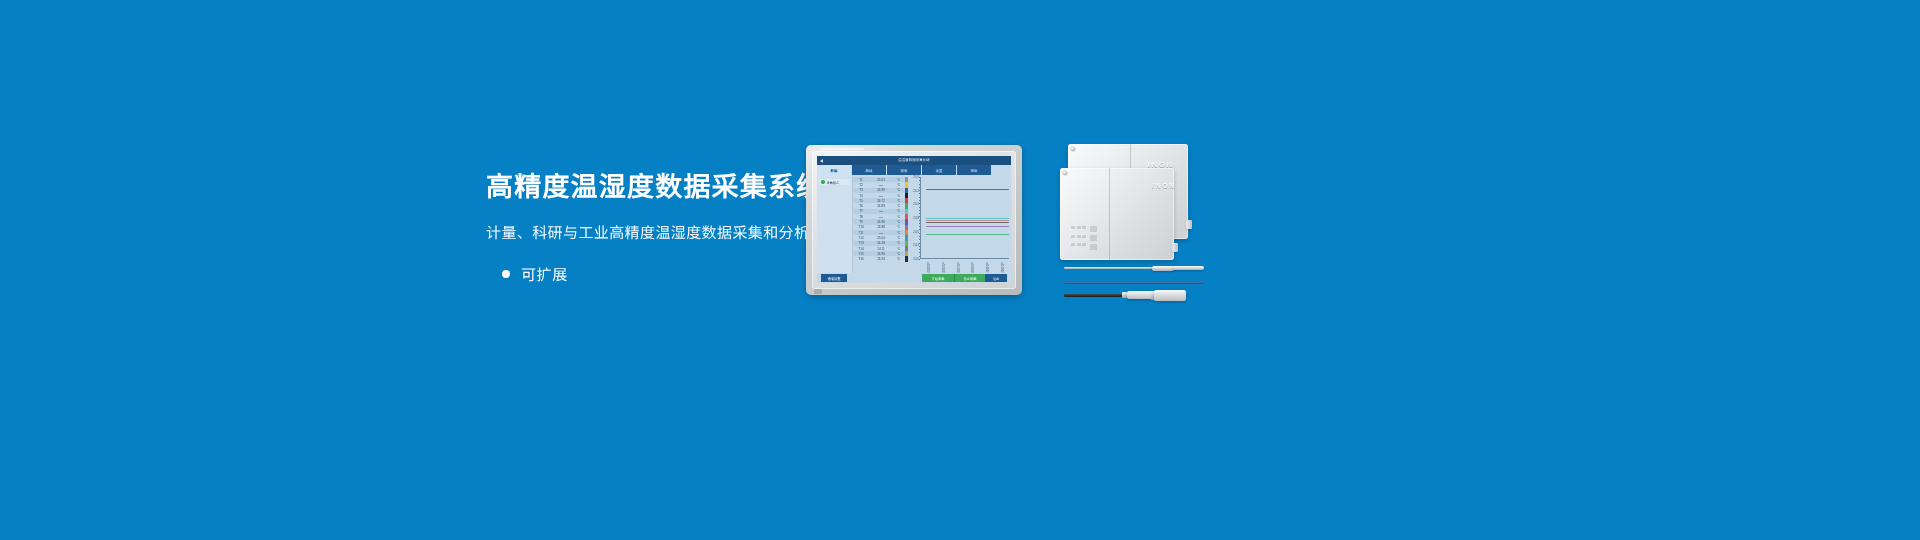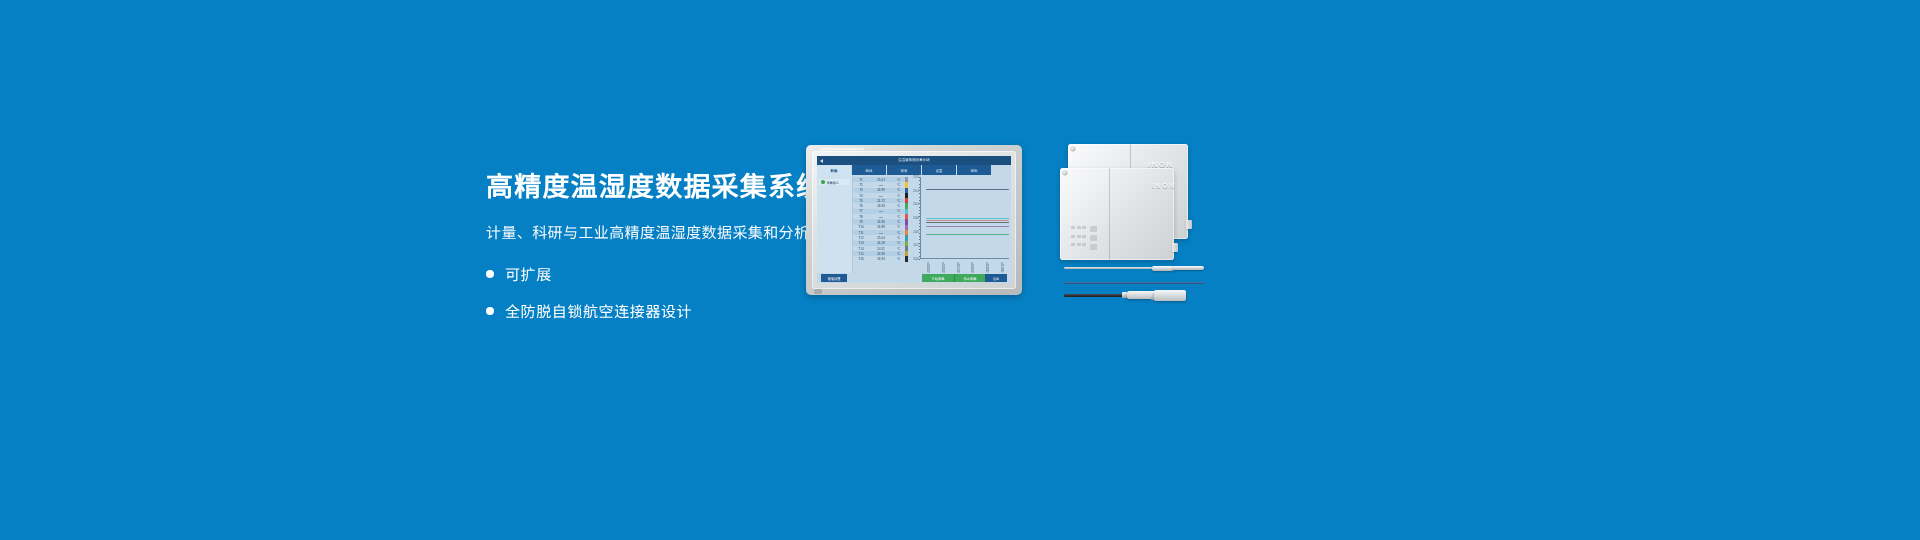--- a/index.html
+++ b/index.html
@@ -15,21 +15,21 @@
   
   .copy{position:absolute;left:486px;top:172px;width:470px;}
   .headline{
     font-size:27px;font-weight:700;color:#ffffff;letter-spacing:1.2px;
     line-height:1.15;margin:0 0 20px 0;white-space:nowrap;
   }
   .subhead{
     font-size:15px;font-weight:400;color:#ffffff;letter-spacing:.4px;
     line-height:1.3;margin:0 0 24px 0;white-space:nowrap;opacity:.97;
   }
-  .bullets{list-style:none;margin:0;padding:0;}
+  .bullets{list-style:none;margin:16px;padding:0;}
   .bullets li{
     display:flex;align-items:center;gap:11px;
     font-size:15px;color:#ffffff;letter-spacing:.6px;
     margin-bottom:22px;line-height:1;
   }
   .bullets li:last-child{margin-bottom:0;}
   .dot{
     width:8px;height:8px;border-radius:50%;background:#ffffff;
     flex:0 0 8px;display:block;
   }
@@ -214,24 +214,20 @@
 
 <div id="banner">
 
   <div class="copy">
     <h1 class="headline">高精度温湿度数据采集系统</h1>
     <p class="subhead">计量、科研与工业高精度温湿度数据采集和分析整体解决方案</p>
     <ul class="bullets">
       <li>
         <span class="dot"></span>
         <span>可扩展</span>
-      </li>
-      <li>
-        <span class="dot"></span>
-        <span>全防脱自锁航空连接器设计</span>
       </li>
     </ul>
   </div>
 
   <div class="monitor">
     <div class="mon-outer">
       <div class="mon-vent"></div>
       <div class="mon-inner">
         <div class="screen">
 

